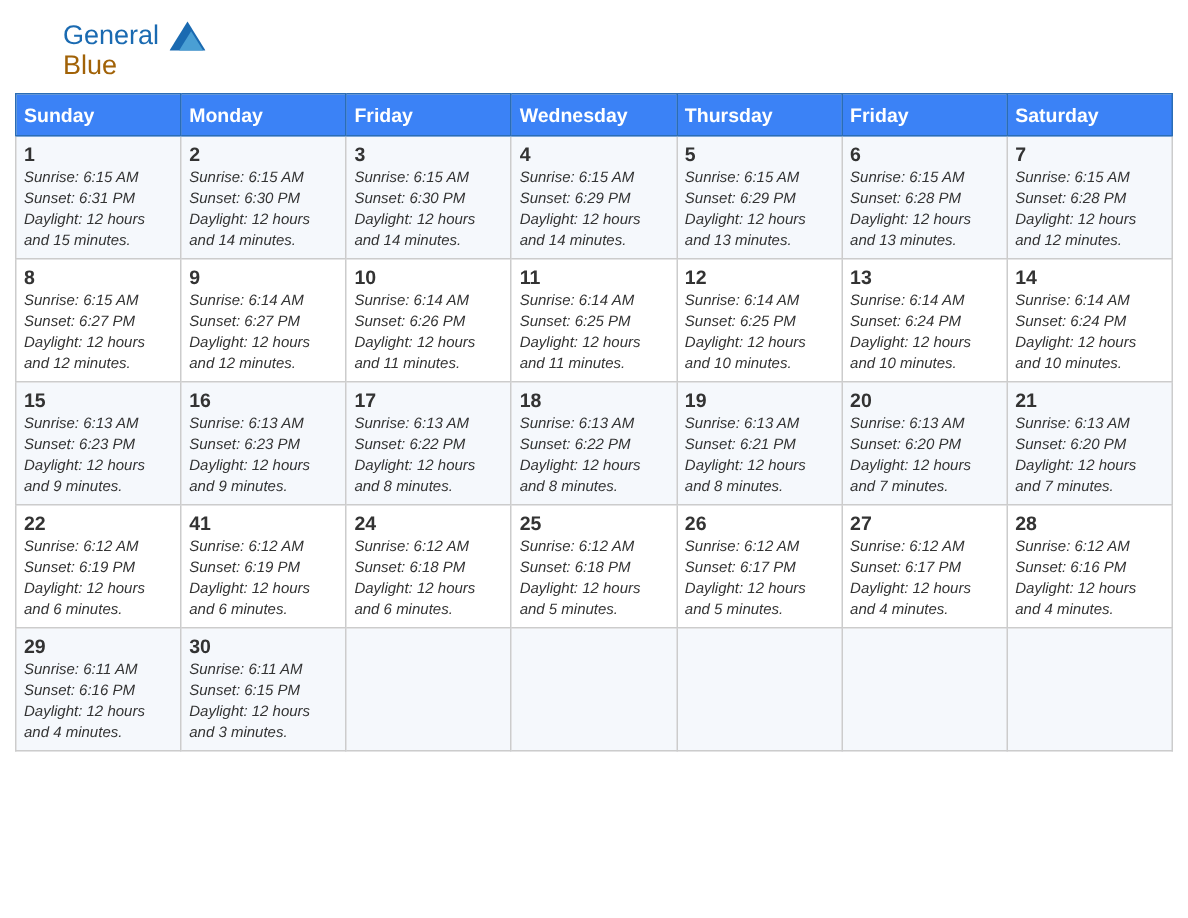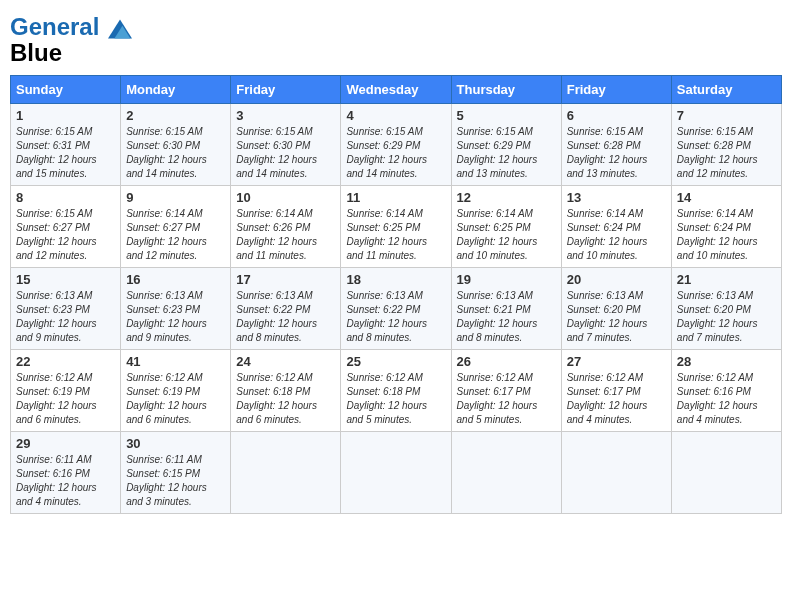--- a/index.html
+++ b/index.html
@@ -15,24 +15,25 @@
       justify-content: space-between;
       align-items: flex-start;
       margin-bottom: 8px;
     }
     .logo {
       display: flex;
       align-items: center;
       margin-top: 4px;
     }
     .logo-text {
-      font-size: 24px;
-      font-weight: bold;
+      font-size: 18px;
+      font-weight: normal;
       color: #333;
       line-height: 1.1;
+      margin-left: 32px;
     }
     .logo-text span {
       color: #1a6ab1;
     }
     .logo-icon {
       width: 24px;
       height: 20px;
       margin-left: 2px;
     }
     .title-block {
@@ -97,21 +98,21 @@
 
 <div class="header">
   <div class="logo">
     <div>
       <div class="logo-text">
         <span>General</span>
         <svg class="logo-icon" viewBox="0 0 30 24" style="display:inline-block;vertical-align:middle;">
           <polygon points="0,24 15,0 30,24" fill="#1a6ab1"></polygon>
           <polygon points="8,24 18,8 28,24" fill="#4a9fd4"></polygon>
         </svg>
-        <br><span style="color:#000000">Blue</span>
+        <br><span style="color:#a16207">Blue</span>
       </div>
     </div>
   </div>
   <div class="title-block">
     <div class="month-title"></div>
     <div class="subtitle"></div>
   </div>
 </div>
 
 <table>

